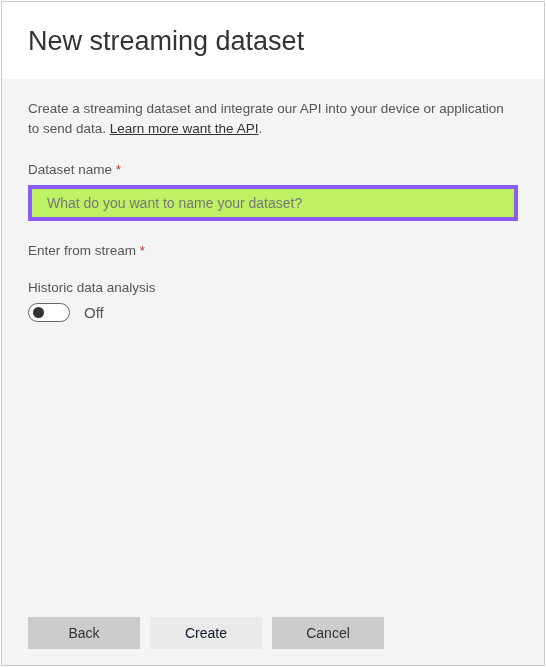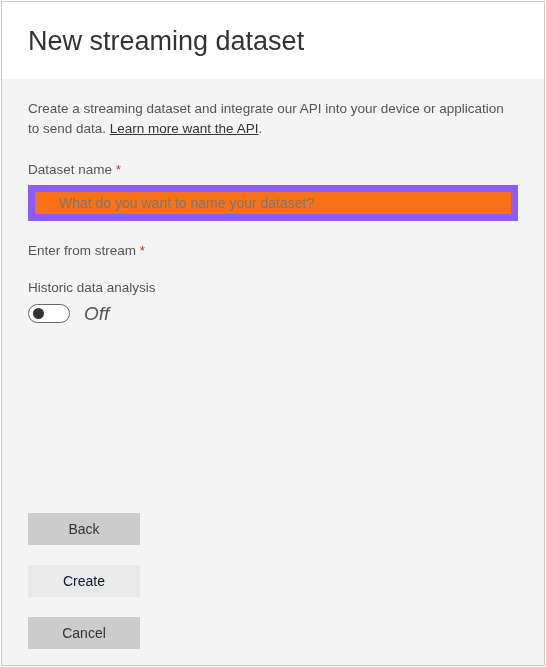--- a/index.html
+++ b/index.html
@@ -47,23 +47,23 @@
       color: #555;
       margin-bottom: 8px;
       display: block;
     }
     .required {
       color: #c0392b;
     }
     .text-input {
       width: 100%;
       height: 36px;
-      border: 7px solid #8b5cf6;
-      background: #f97316;
-      padding: 0 24px;
+      border: 4px solid #8b5cf6;
+      background: #bef264;
+      padding: 0 15px;
       font-size: 14px;
       color: #333;
       outline: none;
       font-family: inherit;
     }
     .text-input::placeholder {
       color: #777;
     }
     .field-group {
       margin-bottom: 22px;
@@ -126,31 +126,29 @@
     .toggle-knob {
       position: absolute;
       width: 11px;
       height: 11px;
       background: #333;
       border-radius: 50%;
       top: 3px;
       left: 4px;
     }
     .toggle-state {
-      font-size: 19px;
-      color: #555;
-      font-style: italic;
+      font-size: 15px;
+      color: #555;
     }
     .footer {
       padding: 14px 26px 16px 26px;
       background: #f4f4f4;
       display: flex;
-      gap: 20px;
+      gap: 10px;
       justify-content: flex-start;
-      flex-direction: column;
     }
     .btn {
       width: 112px;
       height: 32px;
       border: none;
       font-size: 14px;
       font-family: inherit;
       cursor: pointer;
       color: #333;
     }

